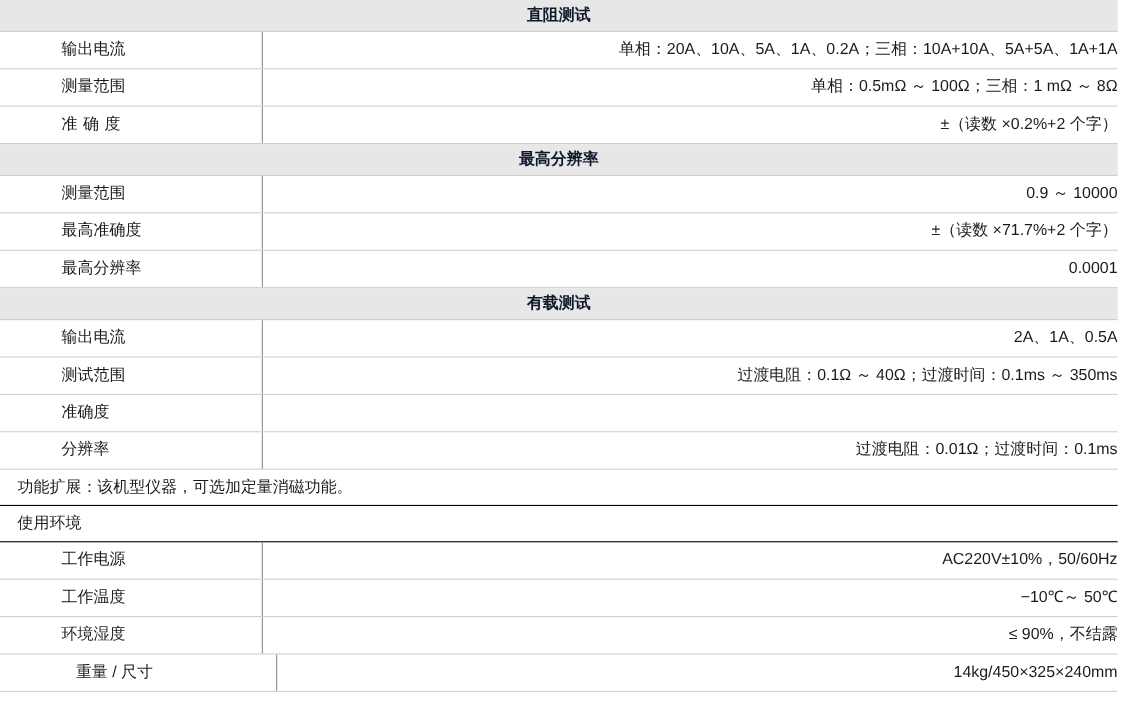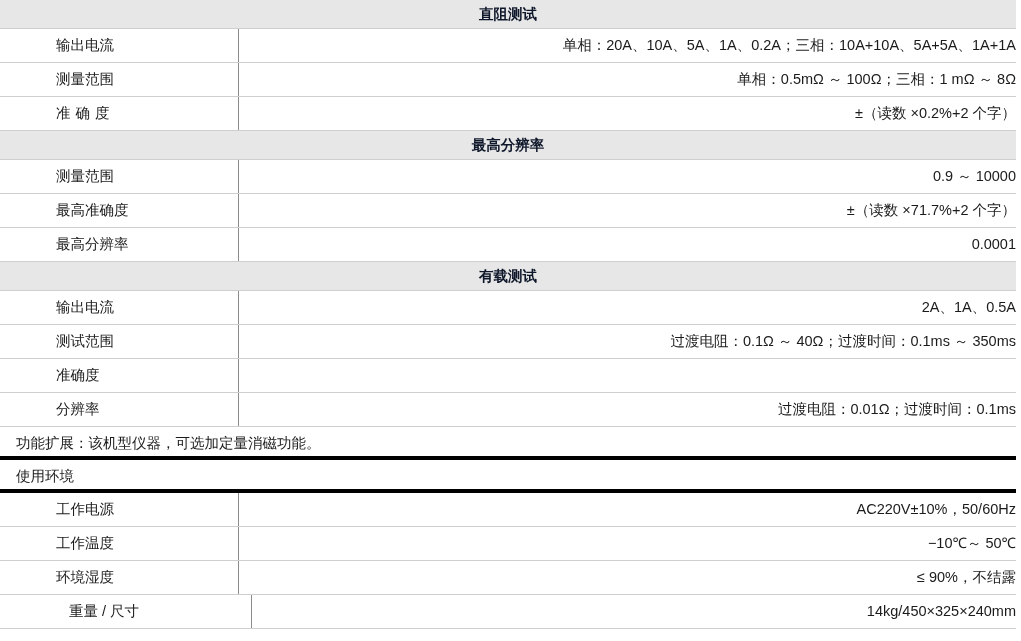--- a/index.html
+++ b/index.html
@@ -58,21 +58,21 @@
     text-align: right;
   }
   .row-full {
     display: block;
     width: 1016px;
     box-sizing: border-box;
     padding: 0 0 0 16px;
     font-size: 14.5px;
     line-height: 33px;
     height: 33px;
-    border-bottom: 4px solid #000000;
+    border-bottom: 1px solid #000000;
     white-space: nowrap;
     overflow: hidden;
   }
   .row:last-child, .row-full:last-child {
     border-bottom: 1px solid #cfcfcf;
     padding-left: 13px;
   }
   .label-spaced {
     letter-spacing: 0.5px;
   }

